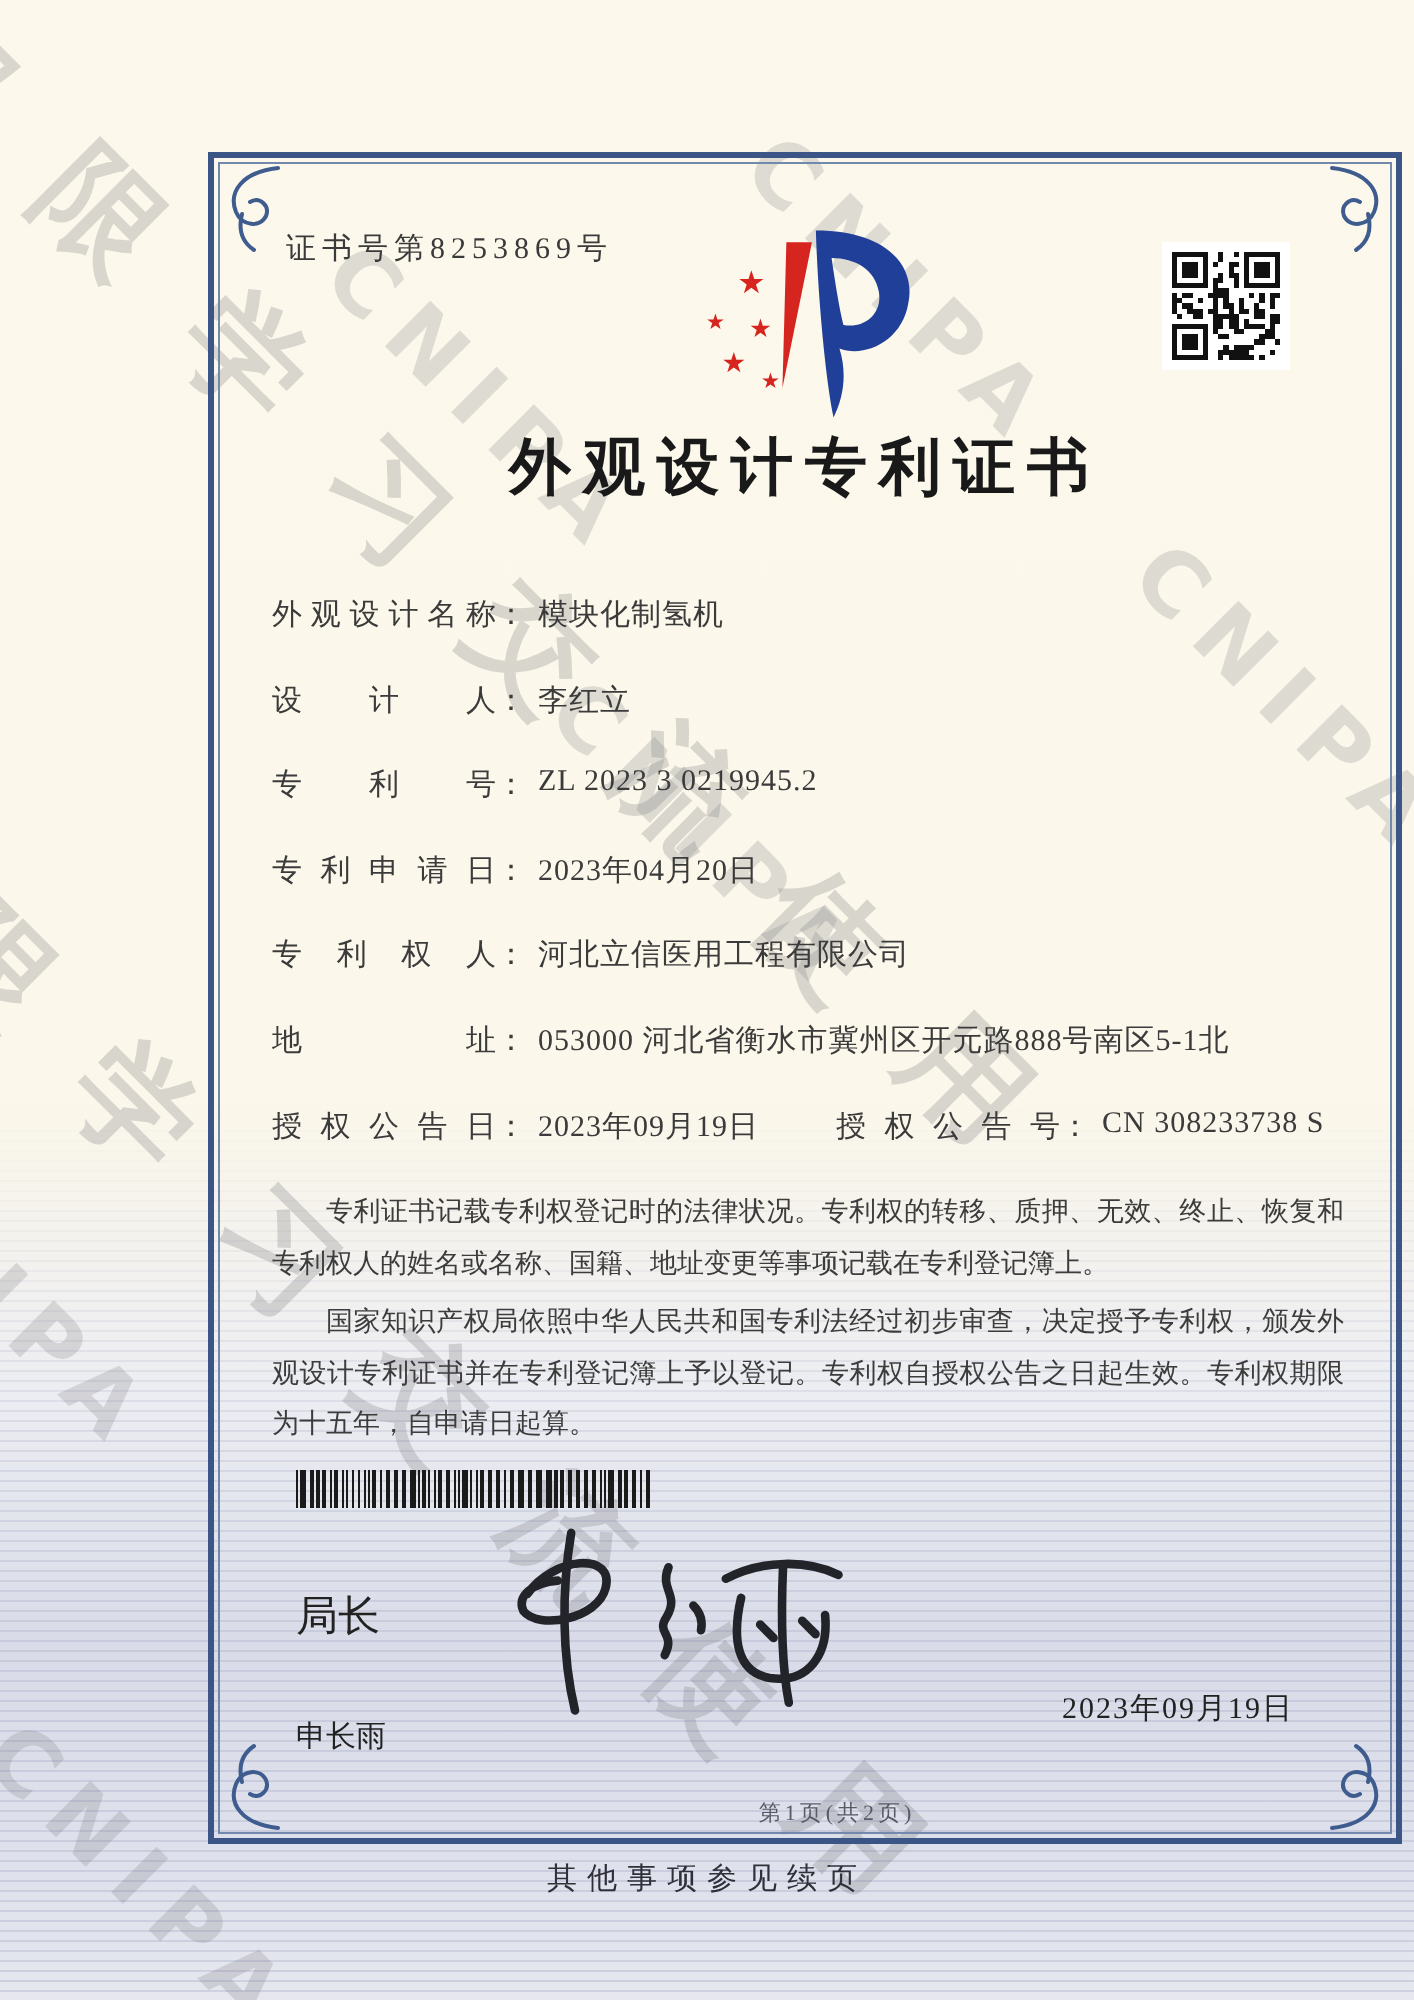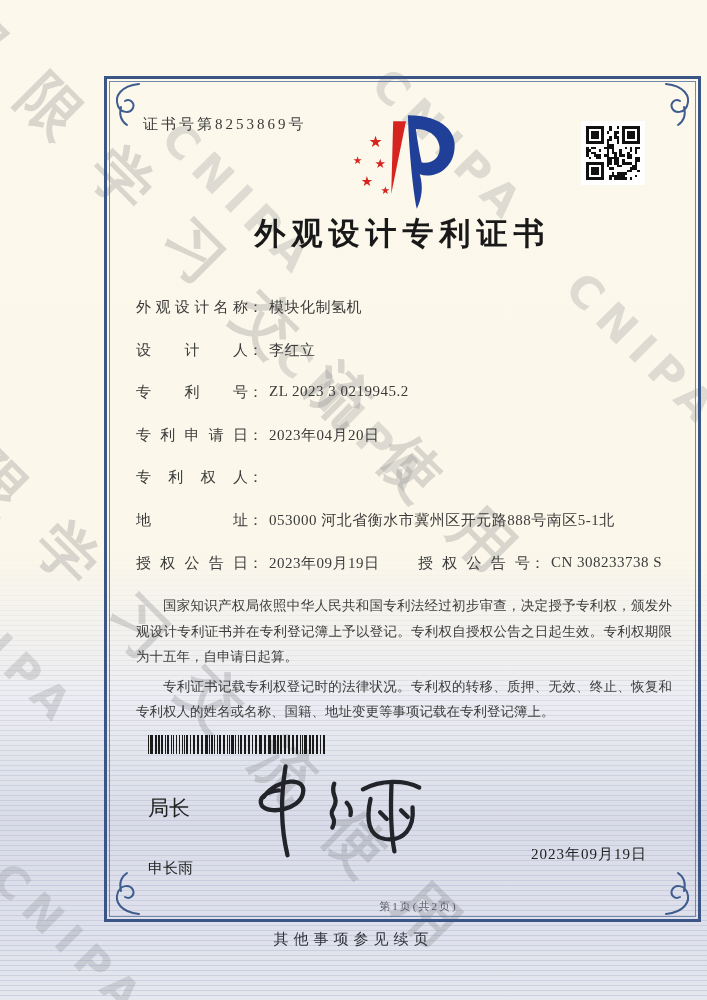--- a/index.html
+++ b/index.html
@@ -259,20 +259,21 @@
           <span class="f-value">ZL 2023 3 0219945.2</span>
       </div>
       <div class="field-row">
         <span class="f-label">专利申请日</span>
           <span class="f-colon">：</span>
           <span class="f-value">2023年04月20日</span>
       </div>
       <div class="field-row">
         <span class="f-label">专利权人</span>
           <span class="f-colon">：</span>
+          <span class="f-value">河北立信医用工程有限公司</span>
       </div>
       <div class="field-row">
         <span class="f-label">地址</span>
           <span class="f-colon">：</span>
           <span class="f-value">053000 河北省衡水市冀州区开元路888号南区5-1北</span>
       </div>
       <div class="field-row">
         <span class="grant-left">
           <span class="f-label">授权公告日</span>
             <span class="f-colon">：</span>
@@ -280,22 +281,22 @@
         </span>
         <span class="grant-right">
           <span class="f-label">授权公告号</span>
             <span class="f-colon">：</span>
             <span class="f-value">CN 308233738 S</span>
         </span>
       </div>
     </div>
 
     <div class="paras">
+      <p>专利证书记载专利权登记时的法律状况。专利权的转移、质押、无效、终止、恢复和专利权人的姓名或名称、国籍、地址变更等事项记载在专利登记簿上。</p>
       <p>国家知识产权局依照中华人民共和国专利法经过初步审查，决定授予专利权，颁发外观设计专利证书并在专利登记簿上予以登记。专利权自授权公告之日起生效。专利权期限为十五年，自申请日起算。</p>
-      <p>专利证书记载专利权登记时的法律状况。专利权的转移、质押、无效、终止、恢复和专利权人的姓名或名称、国籍、地址变更等事项记载在专利登记簿上。</p>
     </div>
 
     <div class="barcode">
       <svg viewBox="0 0 180 20" preserveAspectRatio="none" fill="#1a1a1a">
           <rect x="0" y="0" width="1" height="20"></rect>
           <rect x="2" y="0" width="3" height="20"></rect>
           <rect x="7" y="0" width="2" height="20"></rect>
           <rect x="10" y="0" width="2" height="20"></rect>
           <rect x="13" y="0" width="2" height="20"></rect>
           <rect x="17" y="0" width="1" height="20"></rect>

